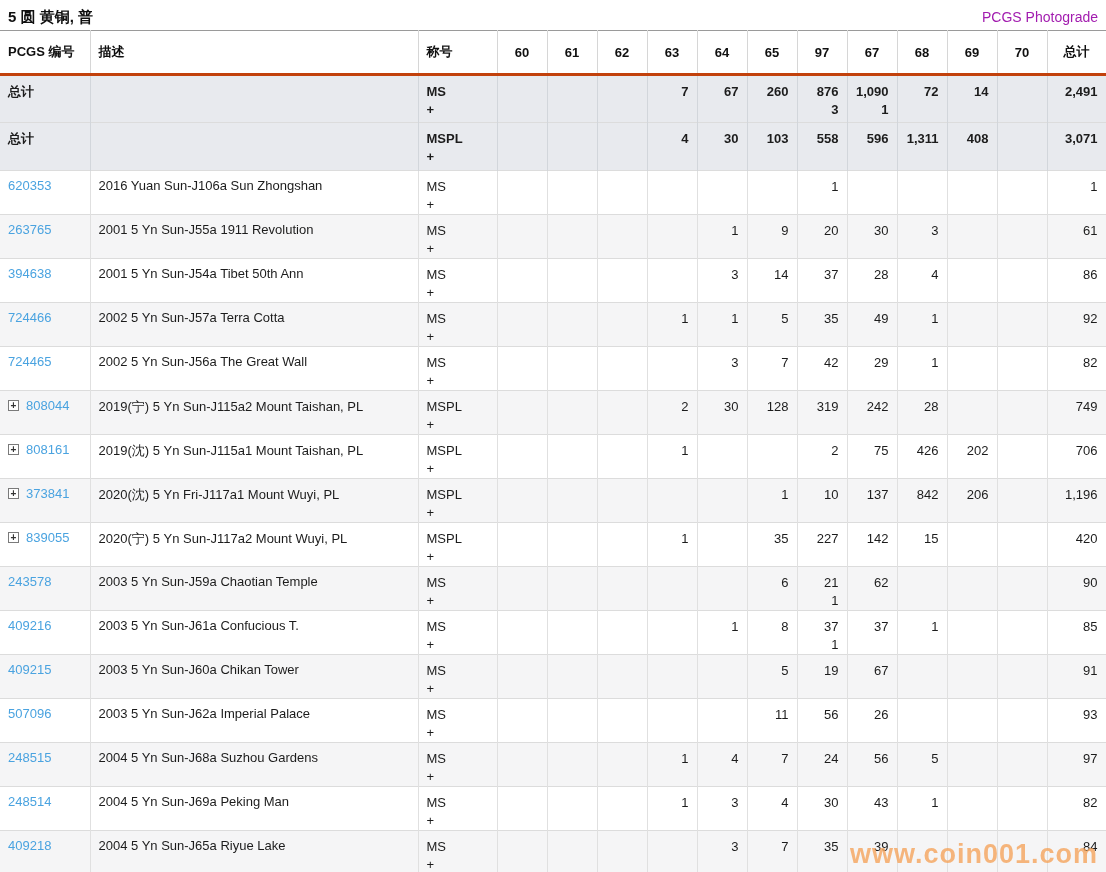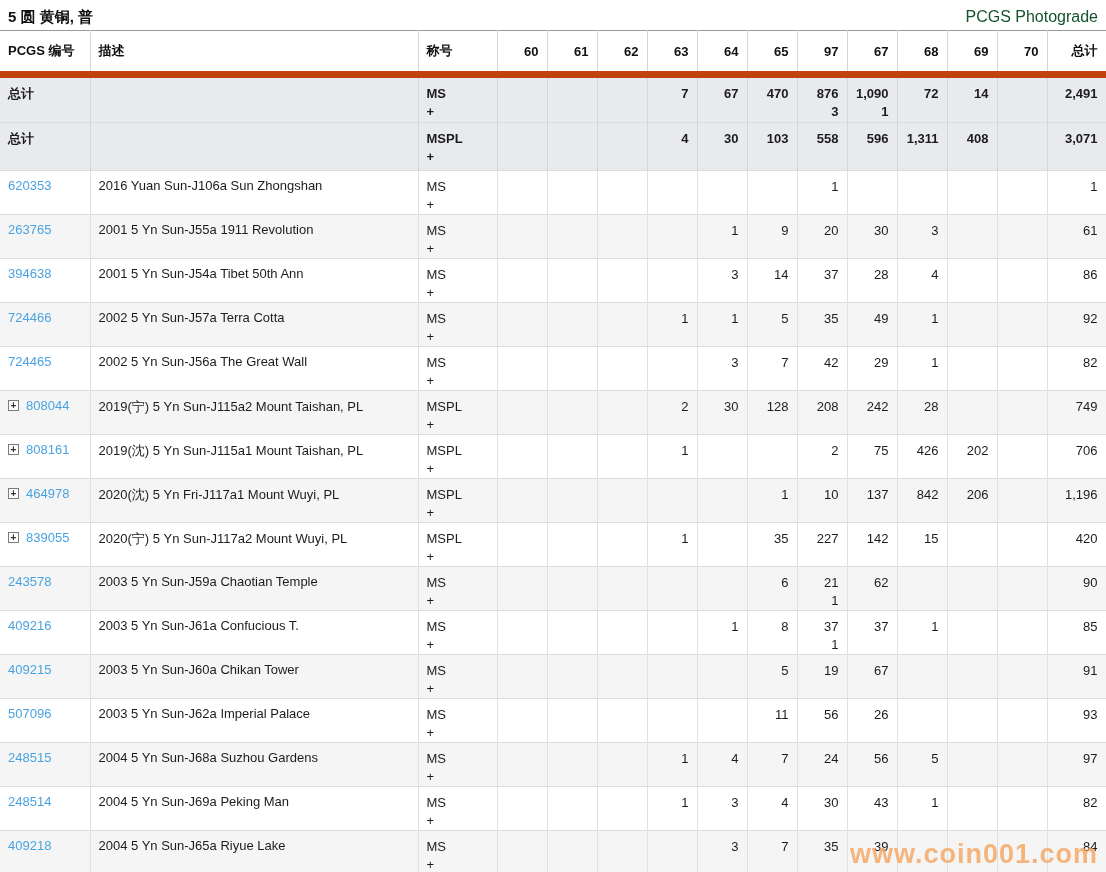--- a/index.html
+++ b/index.html
@@ -3,25 +3,25 @@
 <meta charset="utf-8">
 <style>
   * { box-sizing: border-box; }
   html,body { margin:0; padding:0; }
   body {
     width:1106px; height:872px; overflow:hidden; position:relative;
     background:#ffffff; font-family:"Liberation Sans", sans-serif; color:#1c1c1c;
   }
   .topbar { height:30px; display:flex; justify-content:space-between; align-items:center; padding:4px 8px 0 8px; }
   .page-title { font-size:15px; font-weight:bold; color:#101010; }
-  .photograde-link { font-size:16px; color:#14532d; cursor:pointer; }
+  .photograde-link { font-size:14px; color:#a21caf; cursor:pointer; }
 
   table { border-collapse:collapse; table-layout:fixed; width:1106px; border-bottom:1px solid #c9c9c9; }
-  thead tr { height:44px; border-top:1px solid #9a9a9a; border-bottom:7px solid #c2410c; }
-  th { font-size:13px; font-weight:bold; color:#101010; text-align:right; padding:3px 8px 3px 8px;
+  thead tr { height:44px; border-top:1px solid #9a9a9a; border-bottom:3px solid #c2410c; }
+  th { font-size:13px; font-weight:bold; color:#101010; text-align:center; padding:3px 8px 3px 8px;
        border-right:1px solid #d6d6d6; white-space:nowrap; overflow:hidden; background:#fff; }
   th.left { text-align:left; }
   th:last-child { border-right:1px solid #d6d6d6; }
 
   tbody td { vertical-align:top; font-size:13px; padding:7px 8px 0 8px;
              border-right:1px solid #e0e0e0; white-space:nowrap; overflow:hidden; }
   tbody tr { height:44px; border-top:1px solid #dcdcdc; background:#ffffff; }
   tbody tr.shaded { background:#f5f5f6; }
   tbody tr.total-row { height:48px; background:#e8eaee; font-weight:bold; }
   tbody tr.total-row td { border-right:1px solid #d2d6db; }
@@ -105,21 +105,21 @@
         <td class="num">
           <div class="l1"></div>
         </td>
         <td class="num">
           <div class="l1">7</div>
         </td>
         <td class="num">
           <div class="l1">67</div>
         </td>
         <td class="num">
-          <div class="l1">470</div>
+          <div class="l1">260</div>
         </td>
         <td class="num">
           <div class="l1">876</div>
           <div class="l2">3</div>
         </td>
         <td class="num">
           <div class="l1">1,090</div>
           <div class="l2">1</div>
         </td>
         <td class="num">
@@ -418,21 +418,21 @@
         <td class="num">
           <div class="l1">2</div>
         </td>
         <td class="num">
           <div class="l1">30</div>
         </td>
         <td class="num">
           <div class="l1">128</div>
         </td>
         <td class="num">
-          <div class="l1">208</div>
+          <div class="l1">319</div>
         </td>
         <td class="num">
           <div class="l1">242</div>
         </td>
         <td class="num">
           <div class="l1">28</div>
         </td>
         <td class="num">
           <div class="l1"></div>
         </td>
@@ -481,21 +481,21 @@
           <div class="l1">202</div>
         </td>
         <td class="num">
           <div class="l1"></div>
         </td>
         <td class="num">
           <div class="l1">706</div>
         </td>
       </tr>
       <tr class="shaded">
-        <td class="left"><span class="expand"></span><span class="link">464978</span></td>
+        <td class="left"><span class="expand"></span><span class="link">373841</span></td>
         <td class="left"><span>2020(沈) 5 Yn Fri-J117a1 Mount Wuyi, PL</span></td>
         <td>
           <div class="l1">MSPL</div>
           <div class="l2">+</div>
         </td>
         <td class="num">
           <div class="l1"></div>
         </td>
         <td class="num">
           <div class="l1"></div>

